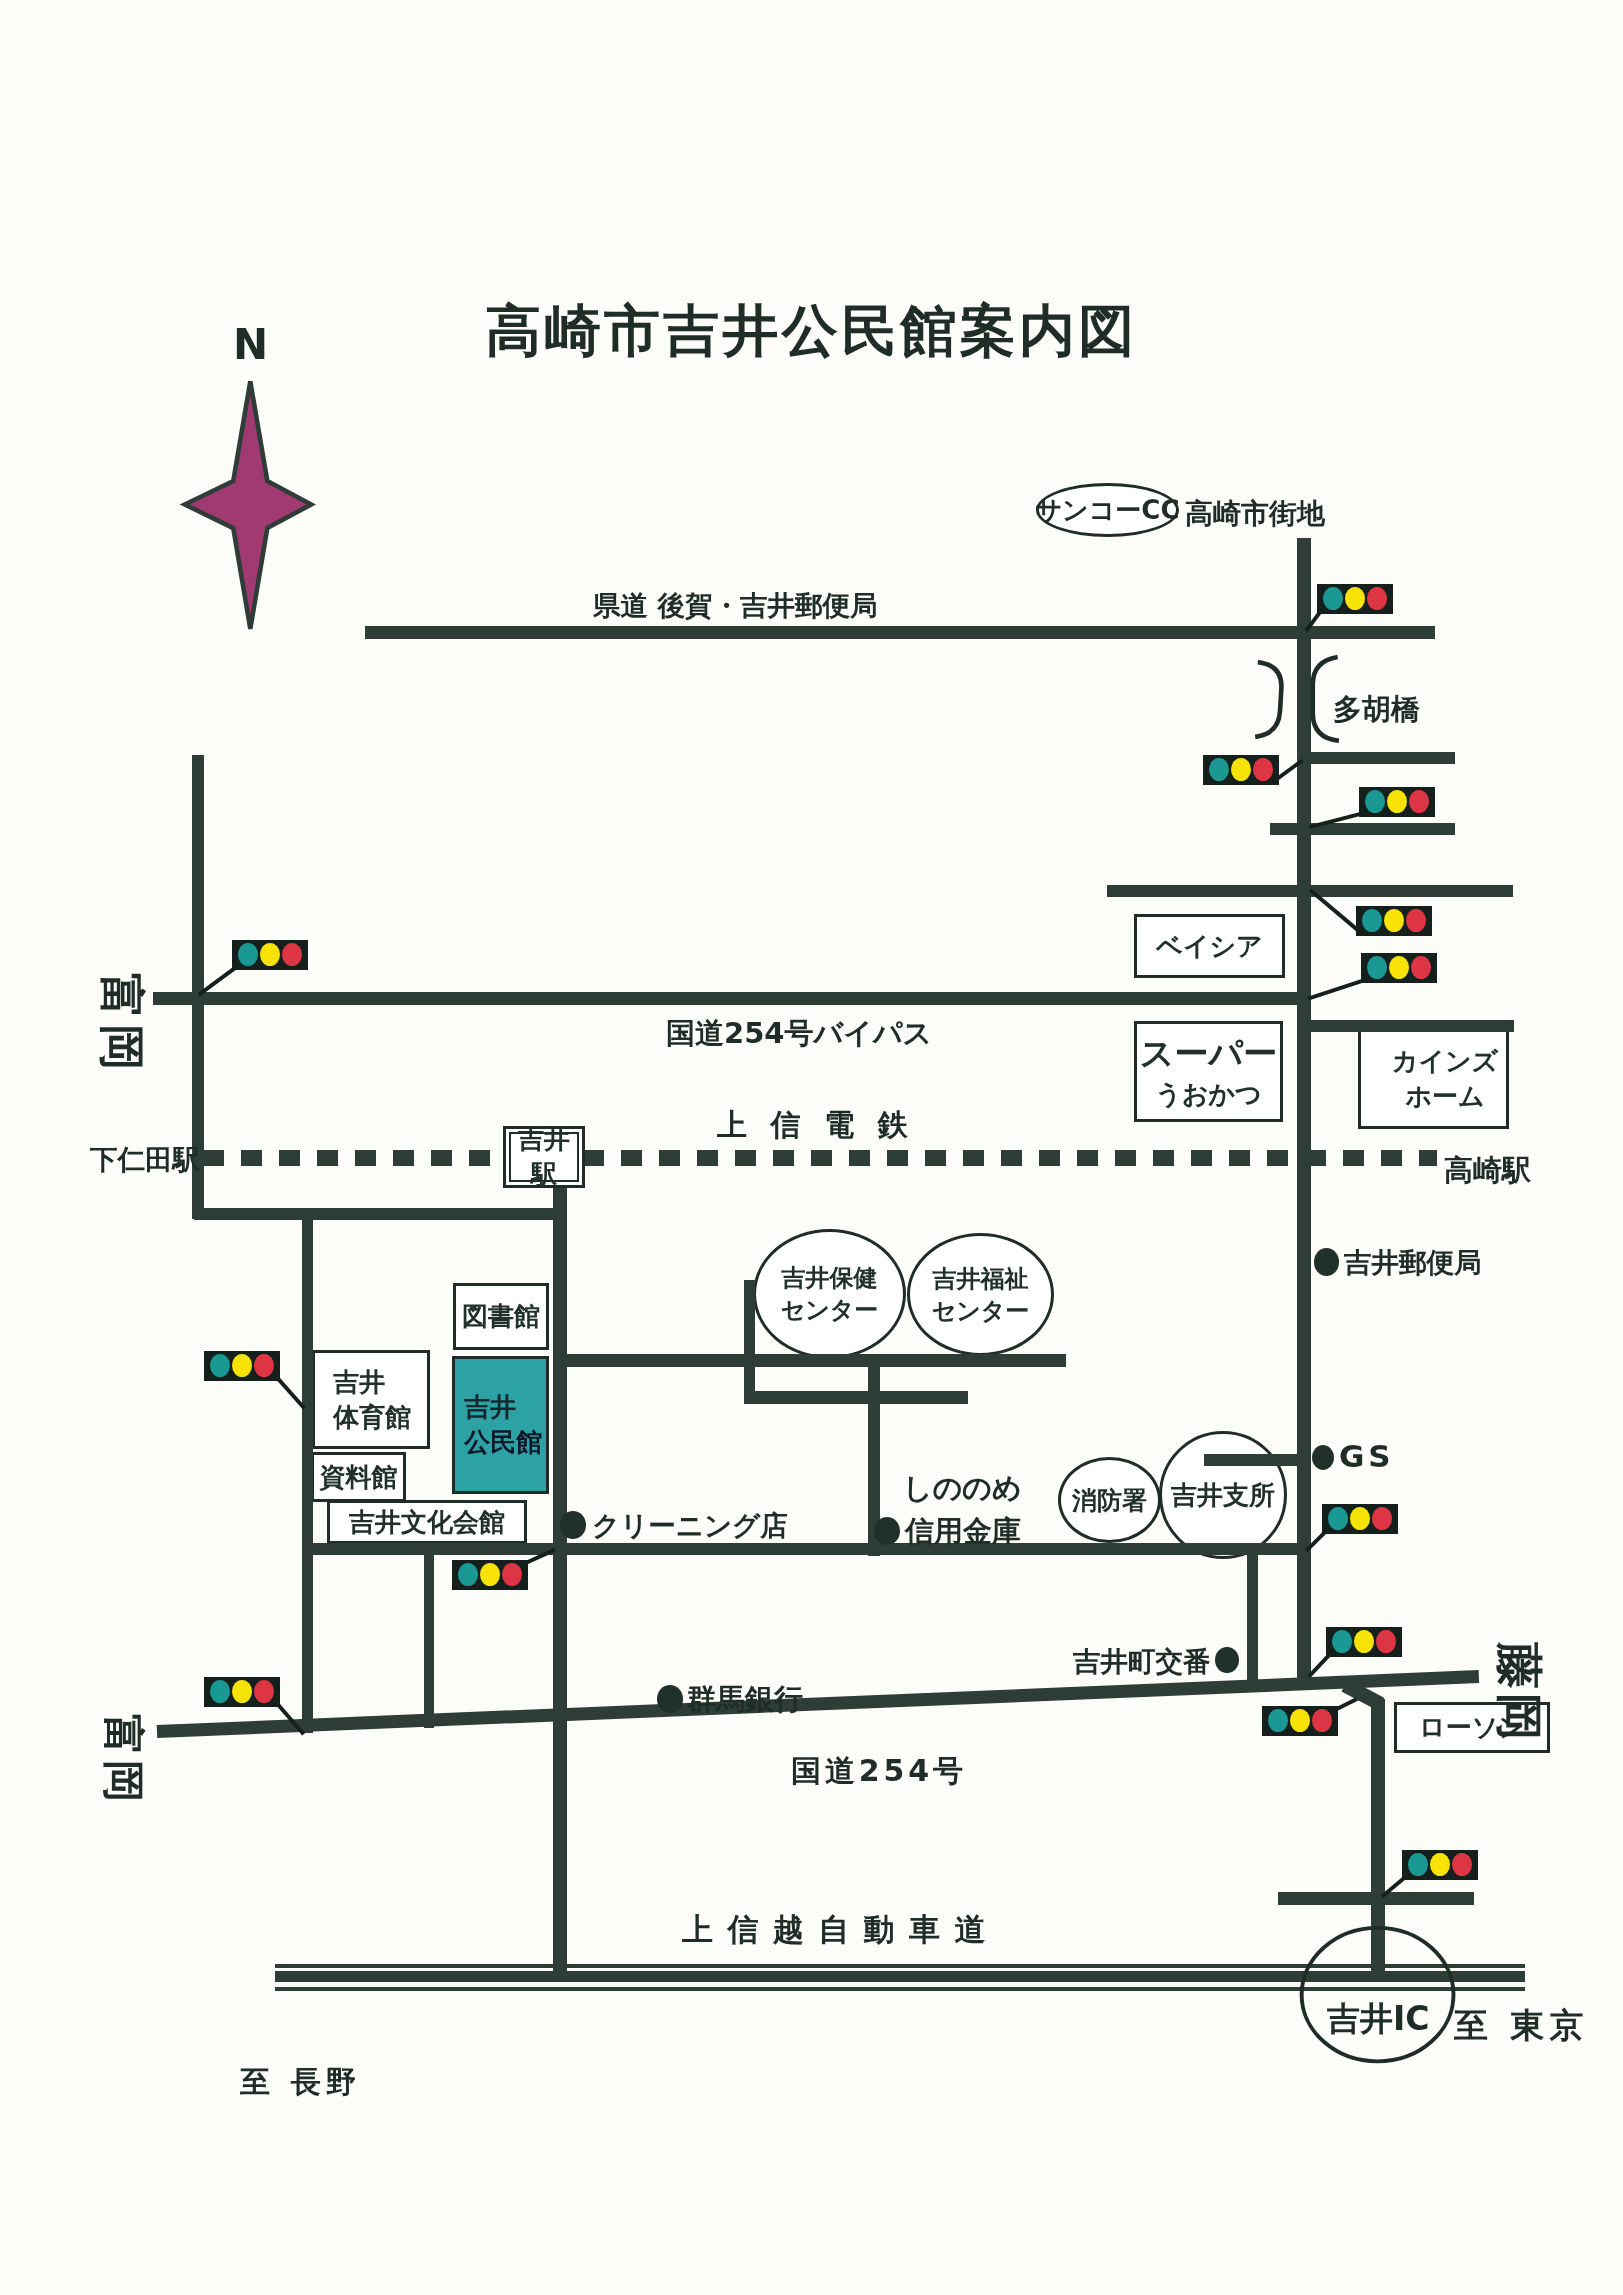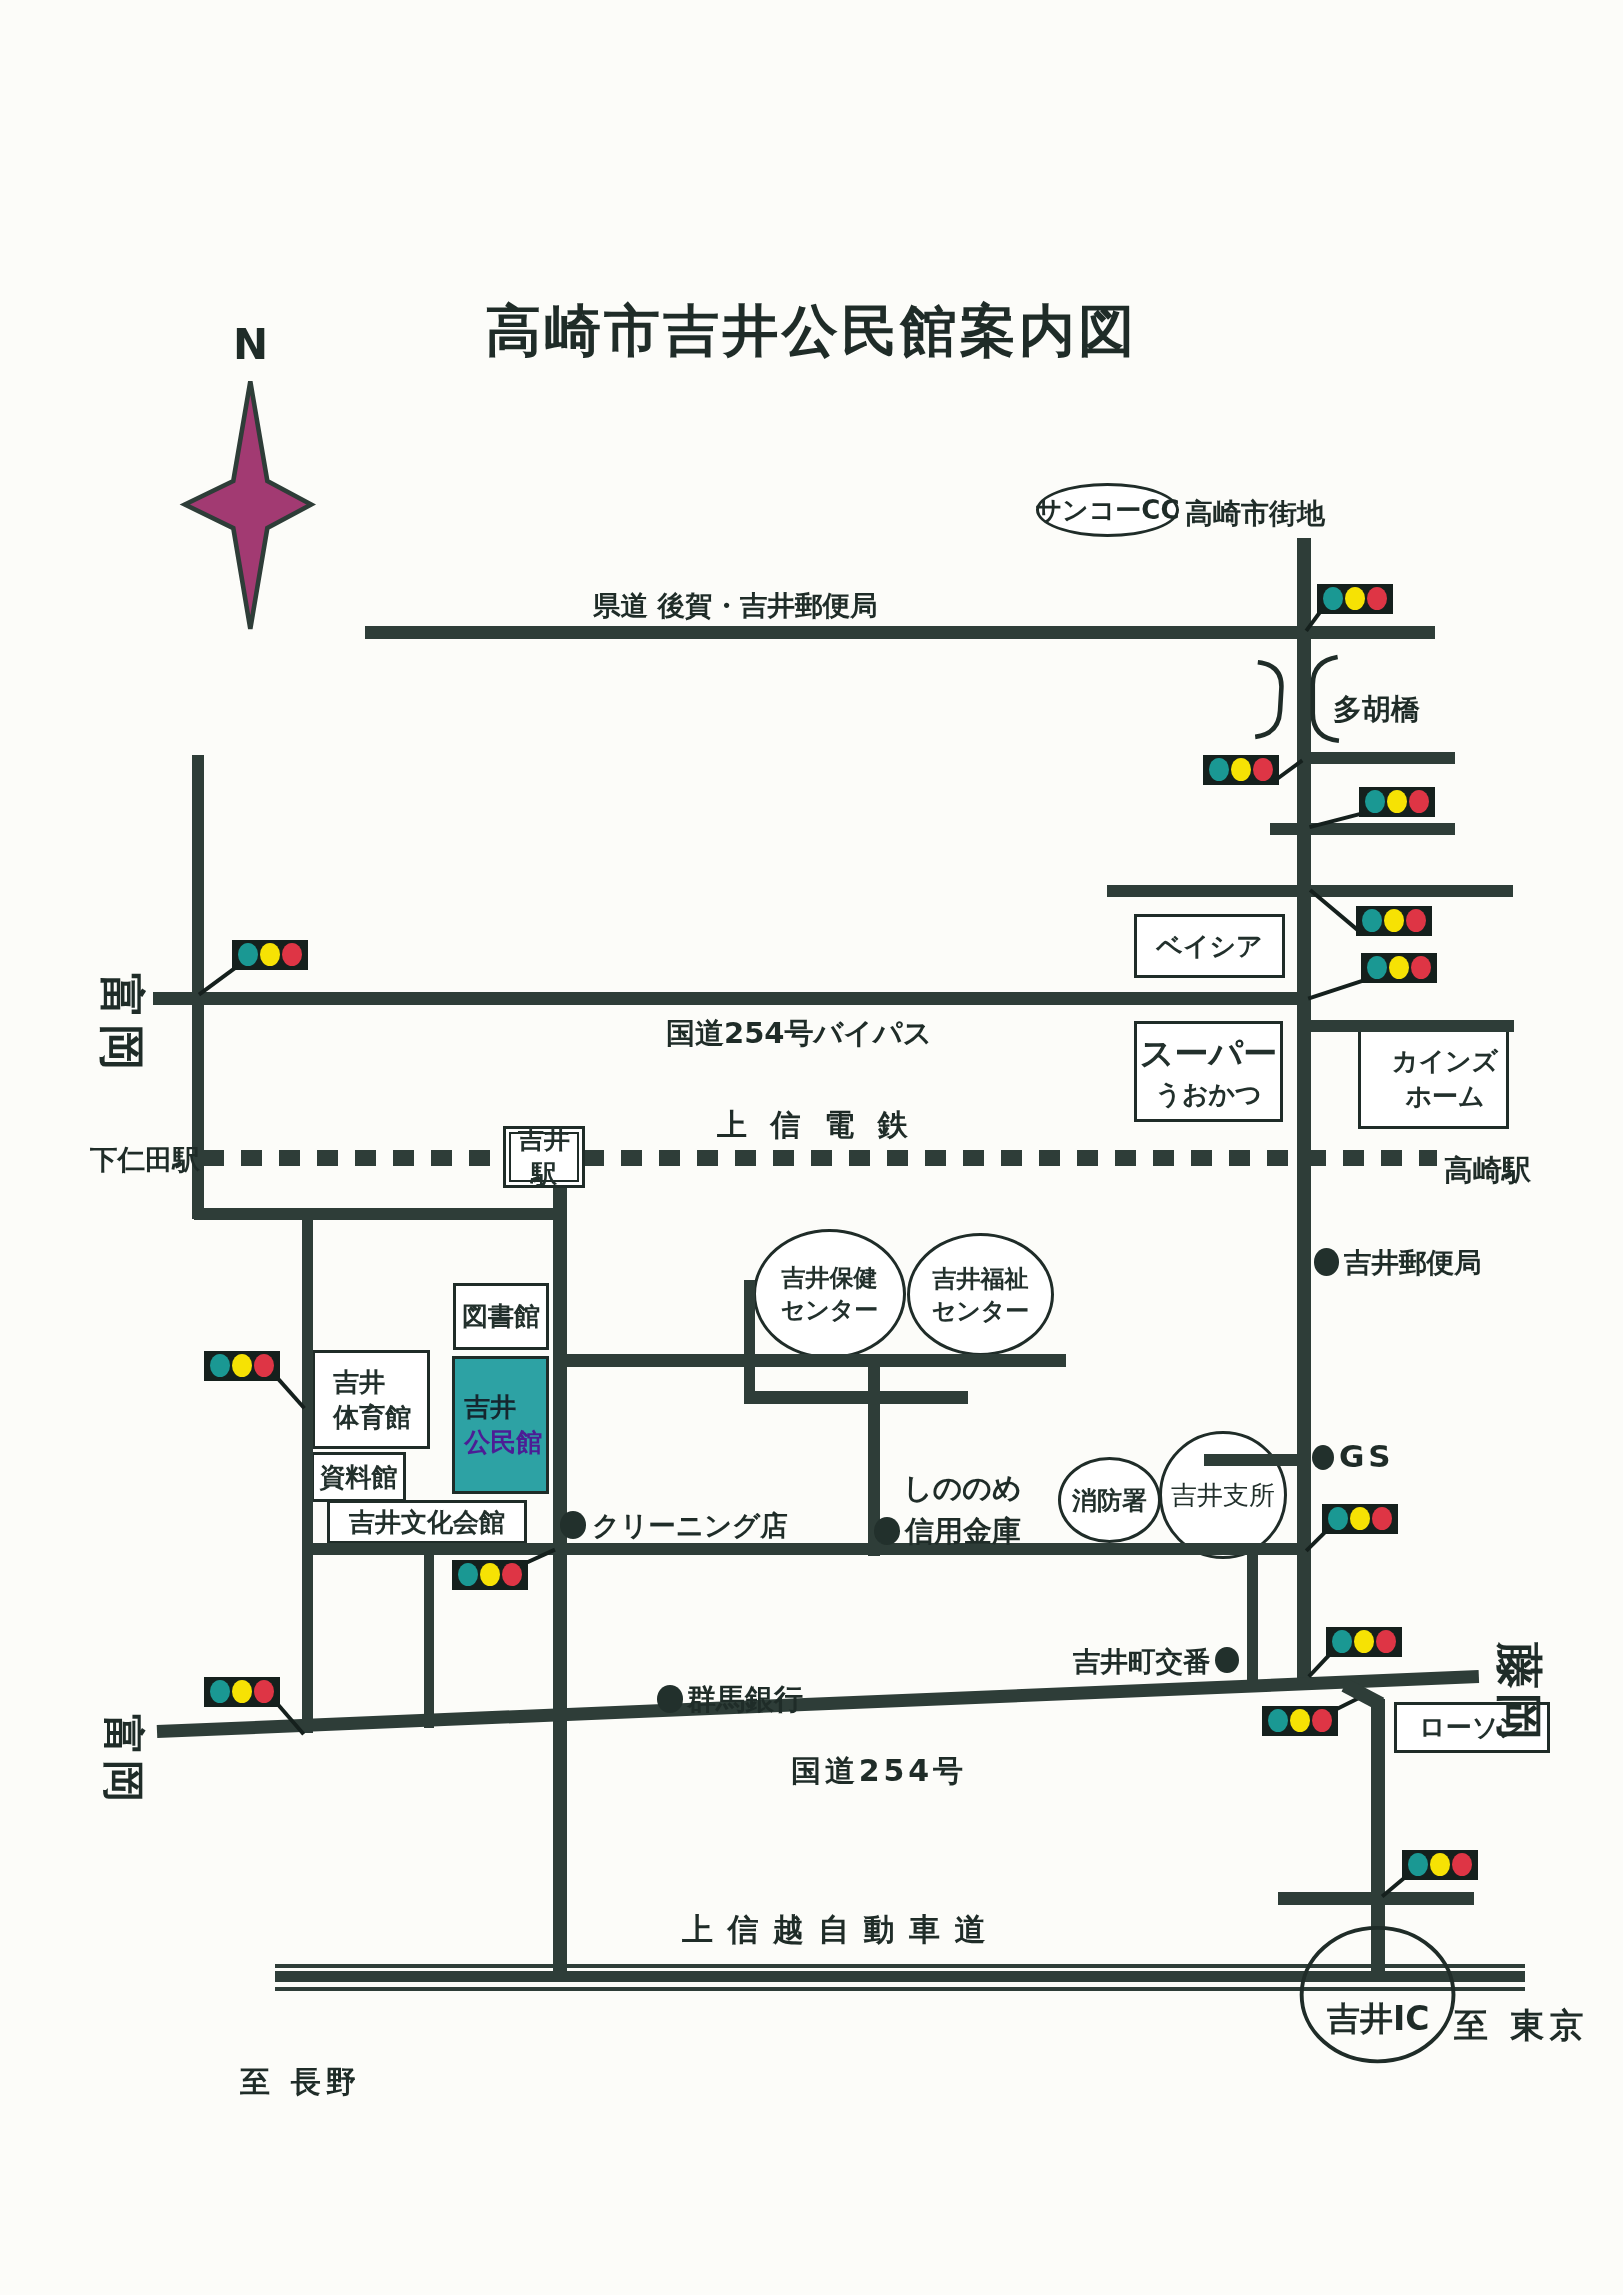--- a/index.html
+++ b/index.html
@@ -71,37 +71,37 @@
     <span style="font-size:26px; font-weight:600;">図書館</span>
   </div>
 
   <div class="box z2" style="left:312px; top:1350px; width:118px; height:99px; flex-direction:column; align-items:flex-start; padding-left:18.3px;">
     <span style="font-size:26px; font-weight:600;">吉井</span>
     <span style="font-size:26px; font-weight:600;">体育館</span>
   </div>
 
   <div class="box teal-fill z2" style="left:452px; top:1356px; width:97px; height:138px; flex-direction:column; align-items:flex-start; padding-left:9.2px;">
     <span style="font-size:26px; font-weight:700; color:#15262e;">吉井</span>
-    <span style="font-size:26px; font-weight:700; color:#4c1d95;">公民館</span>
+    <span style="font-size:26px; font-weight:700; color:#0f172a;">公民館</span>
   </div>
 
   <div class="box z2" style="left:311px; top:1452px; width:95px; height:50px;">
     <span style="font-size:26px; font-weight:600;">資料館</span>
   </div>
 
   <div class="box z2" style="left:327px; top:1500px; width:200px; height:44px;">
     <span style="font-size:26px; font-weight:600;">吉井文化会館</span>
   </div>
 
   <div class="box oval z2" style="left:1058px; top:1457px; width:103px; height:86px;">
     <span style="font-size:25px; font-weight:600;">消防署</span>
   </div>
 
   <div class="box oval z2" style="left:1159px; top:1431px; width:128px; height:128px;">
-    <span style="font-size:26px; font-weight:400;">吉井支所</span>
+    <span style="font-size:26px; font-weight:700;">吉井支所</span>
   </div>
 
   <div class="box z2" style="left:1394px; top:1702px; width:156px; height:51px;">
     <span style="font-size:26px; font-weight:600;">ローソン</span>
   </div>
 
   <div class="railway z1" style="left:203px; top:1150px; width:1234px; height:15.7px;"></div>
 
   <div class="road z3" style="left:365px; top:626px; width:1070px; height:13px;"></div>
   <div class="road z3" style="left:1297px; top:538px; width:14.4px; height:1149px;"></div>

